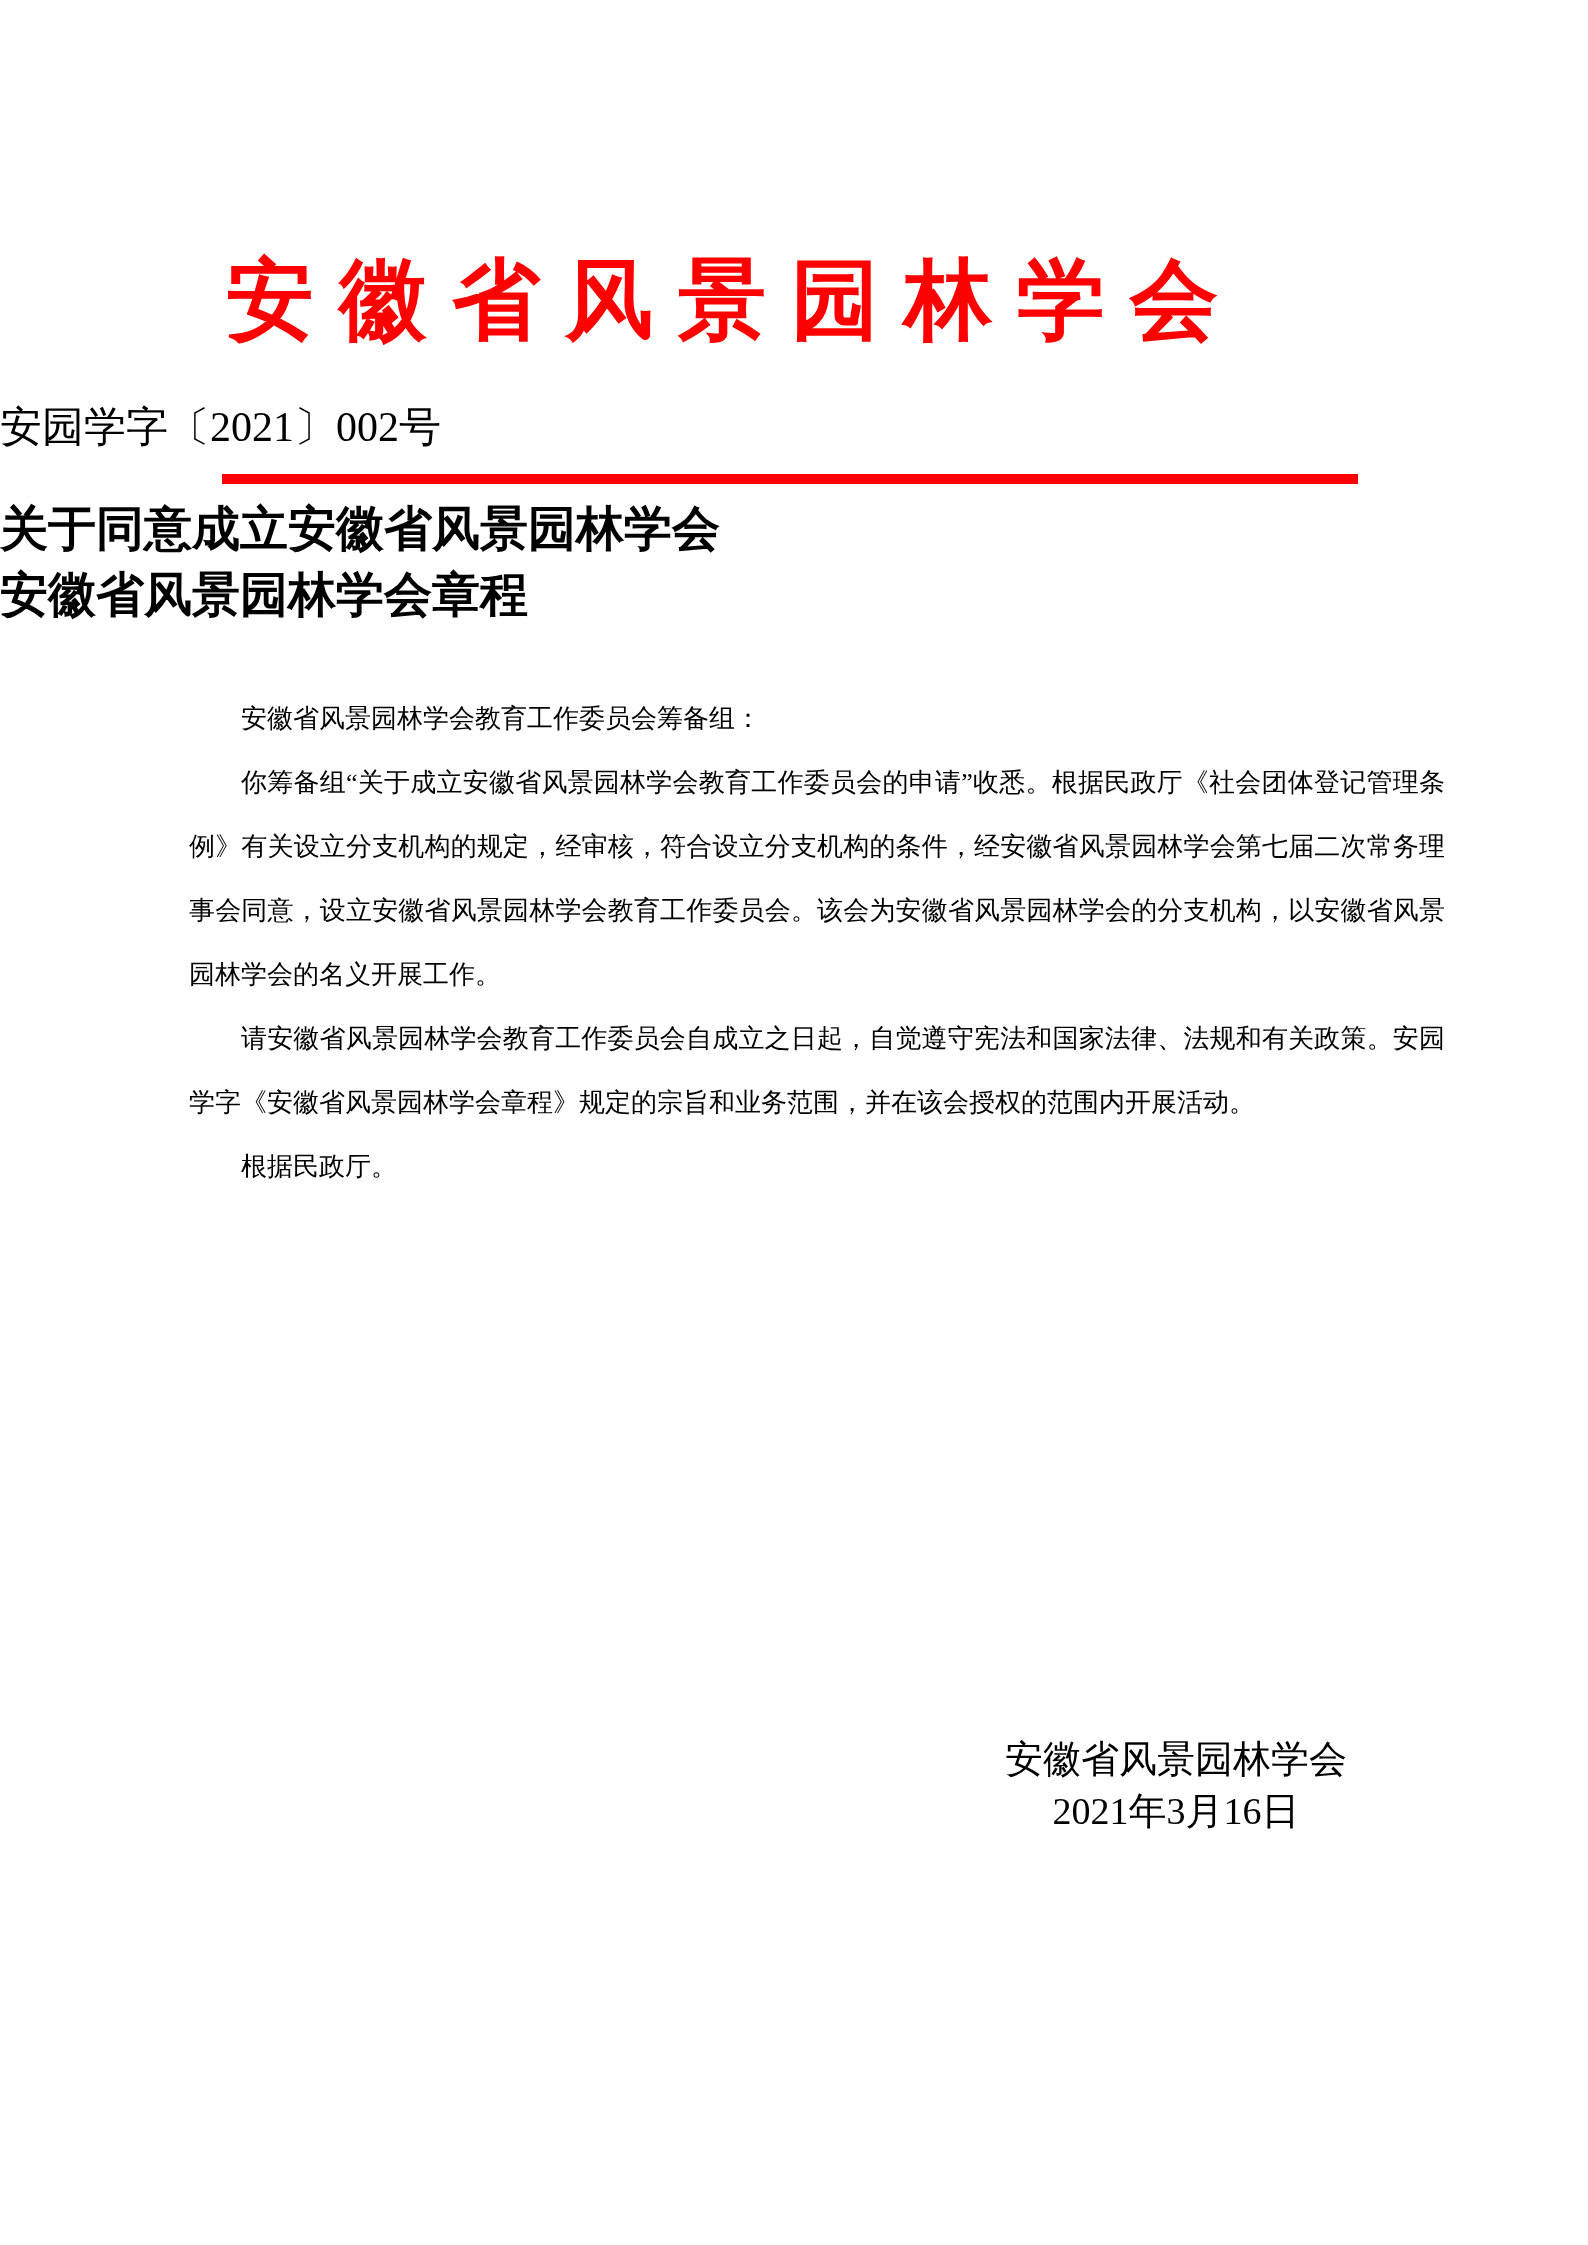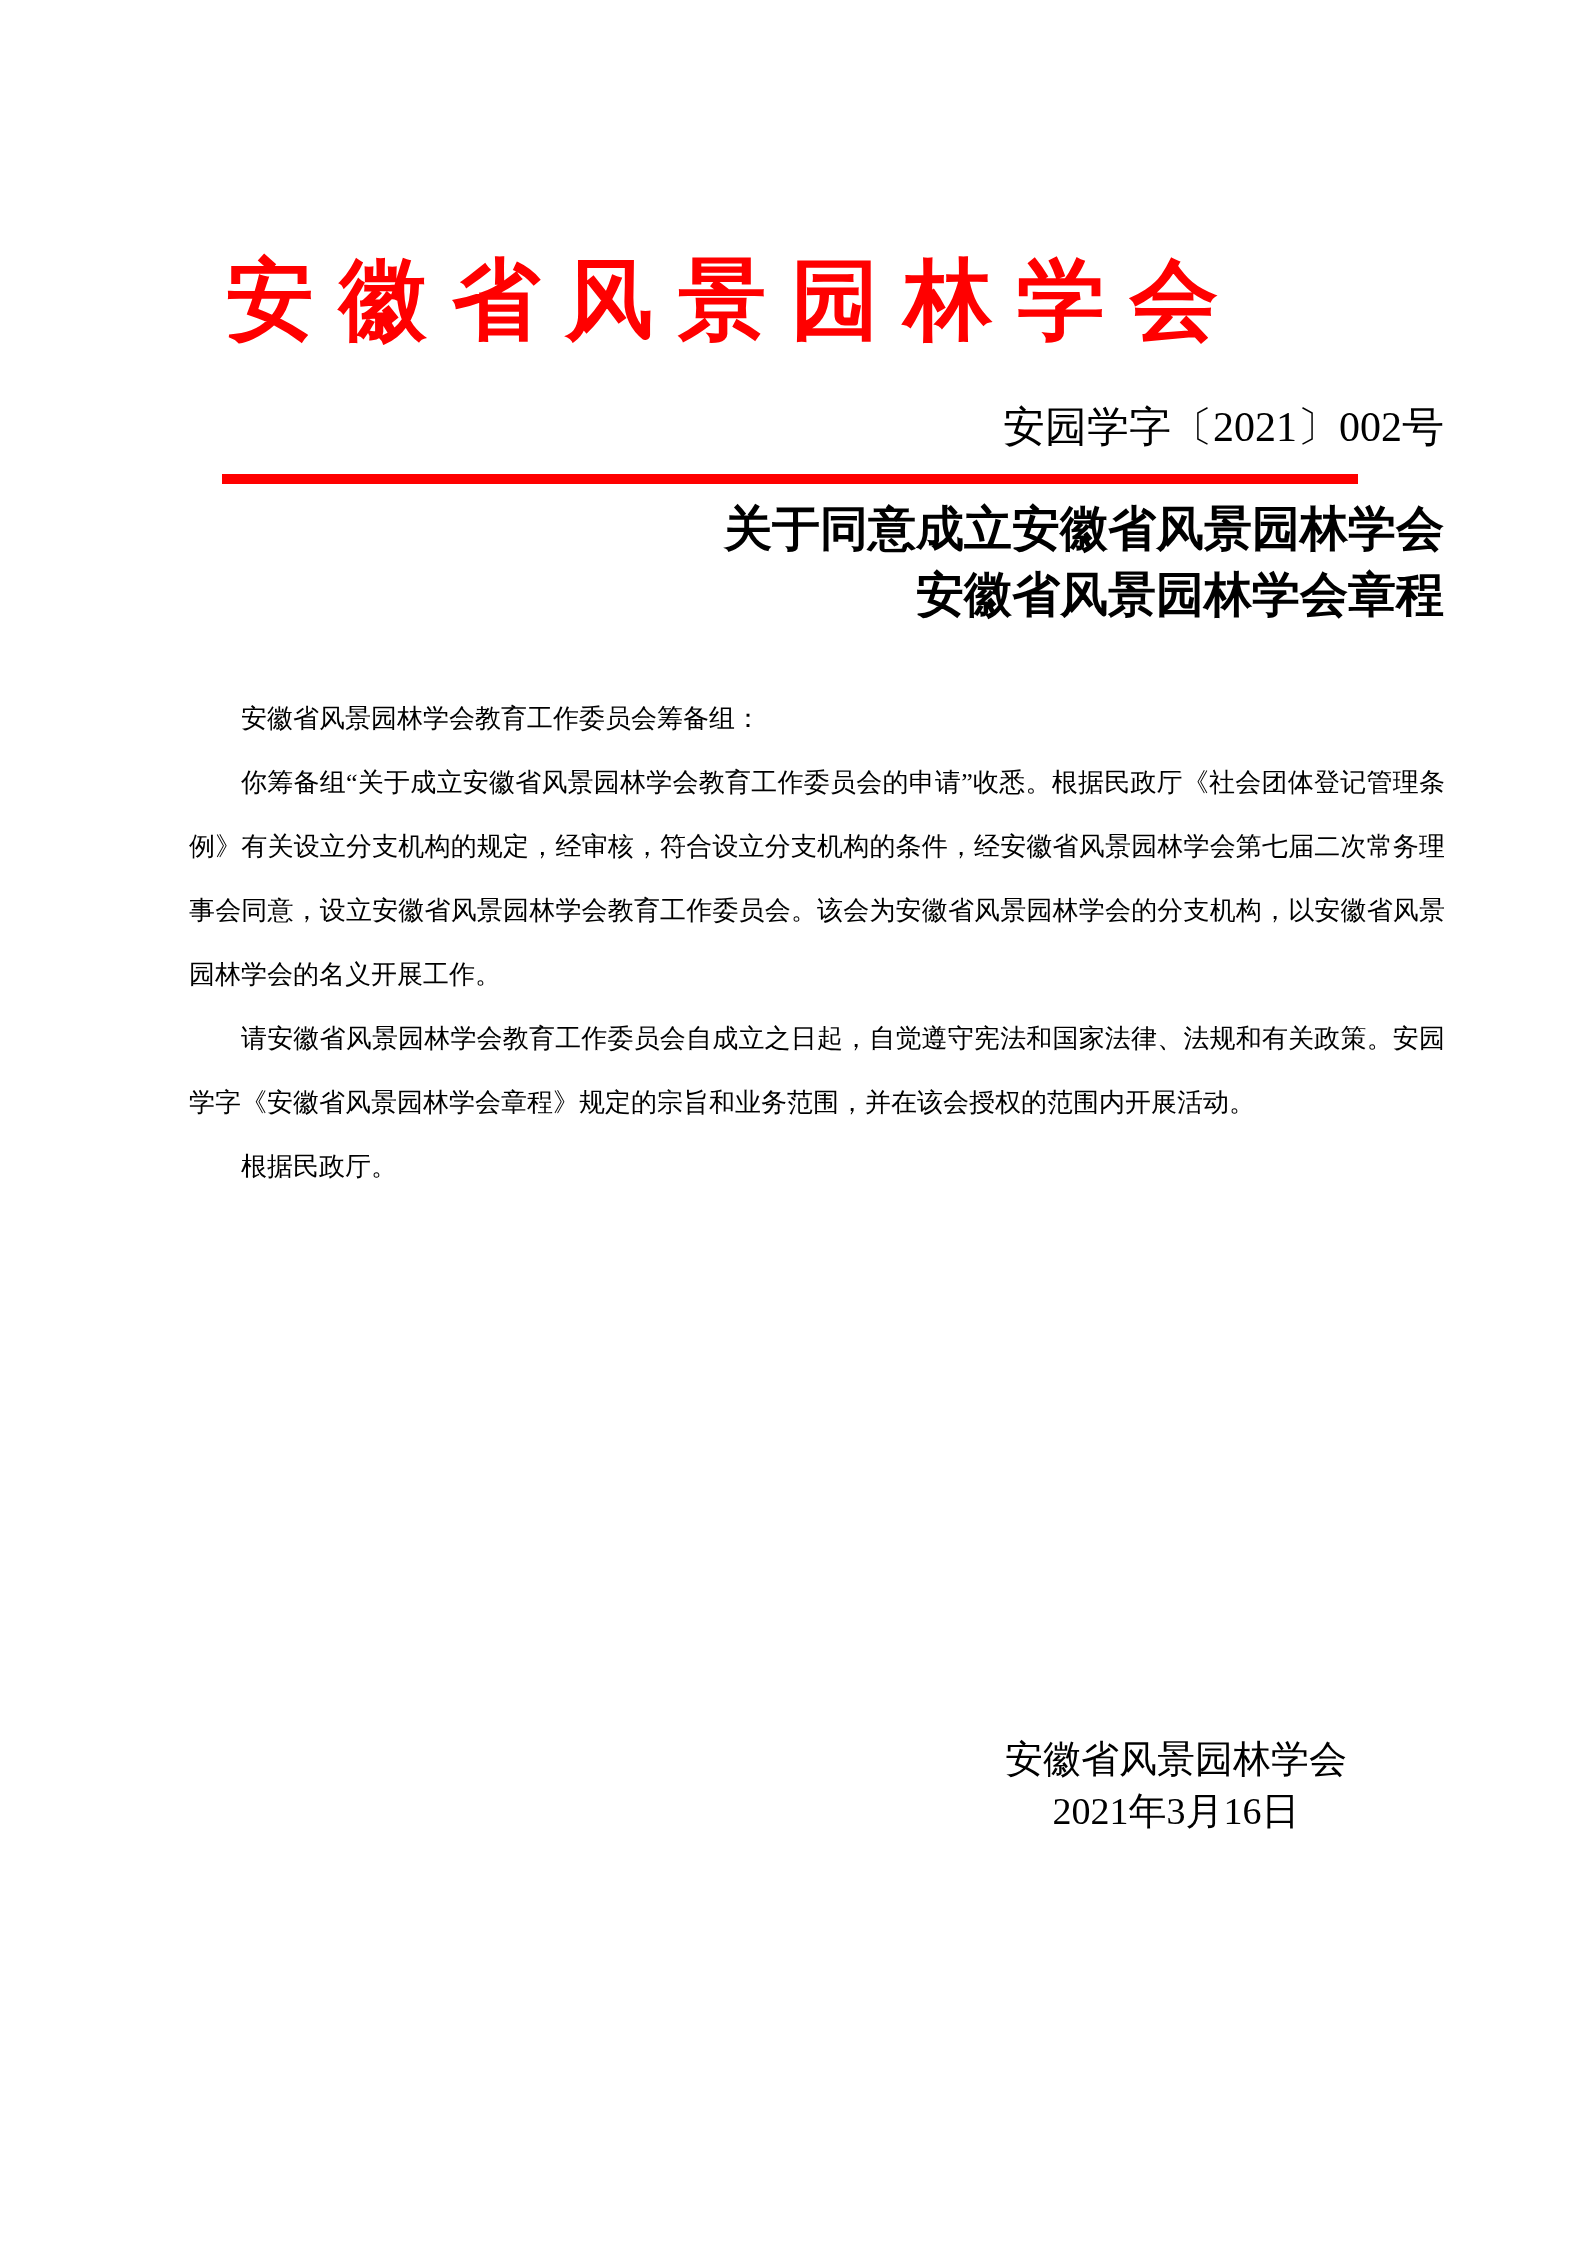--- a/index.html
+++ b/index.html
@@ -31,42 +31,42 @@
     letter-spacing: 25px;
     text-indent: 25px;
     white-space: nowrap;
   }
   
   .doc-number {
     position: absolute;
     top: 398px;
     left: 0;
     width: 100%;
-    text-align: right;
+    text-align: left;
     font-size: 42px;
     line-height: 58px;
     font-family: "Liberation Serif", "DejaVu Serif", serif;
     white-space: nowrap;
   }
   
   .red-rule {
     position: absolute;
     top: 474px;
     left: 222px;
     width: 1136px;
     height: 10px;
     background: #ff0000;
   }
   
   .doc-title {
     position: absolute;
     top: 496px;
     left: 0;
     width: 100%;
-    text-align: right;
+    text-align: left;
     font-family: "Liberation Sans", "DejaVu Sans", sans-serif;
     font-weight: bold;
     font-size: 48px;
     line-height: 66px;
     color: #000000;
   }
   .doc-title .line {
     display: block;
     white-space: nowrap;
   }

